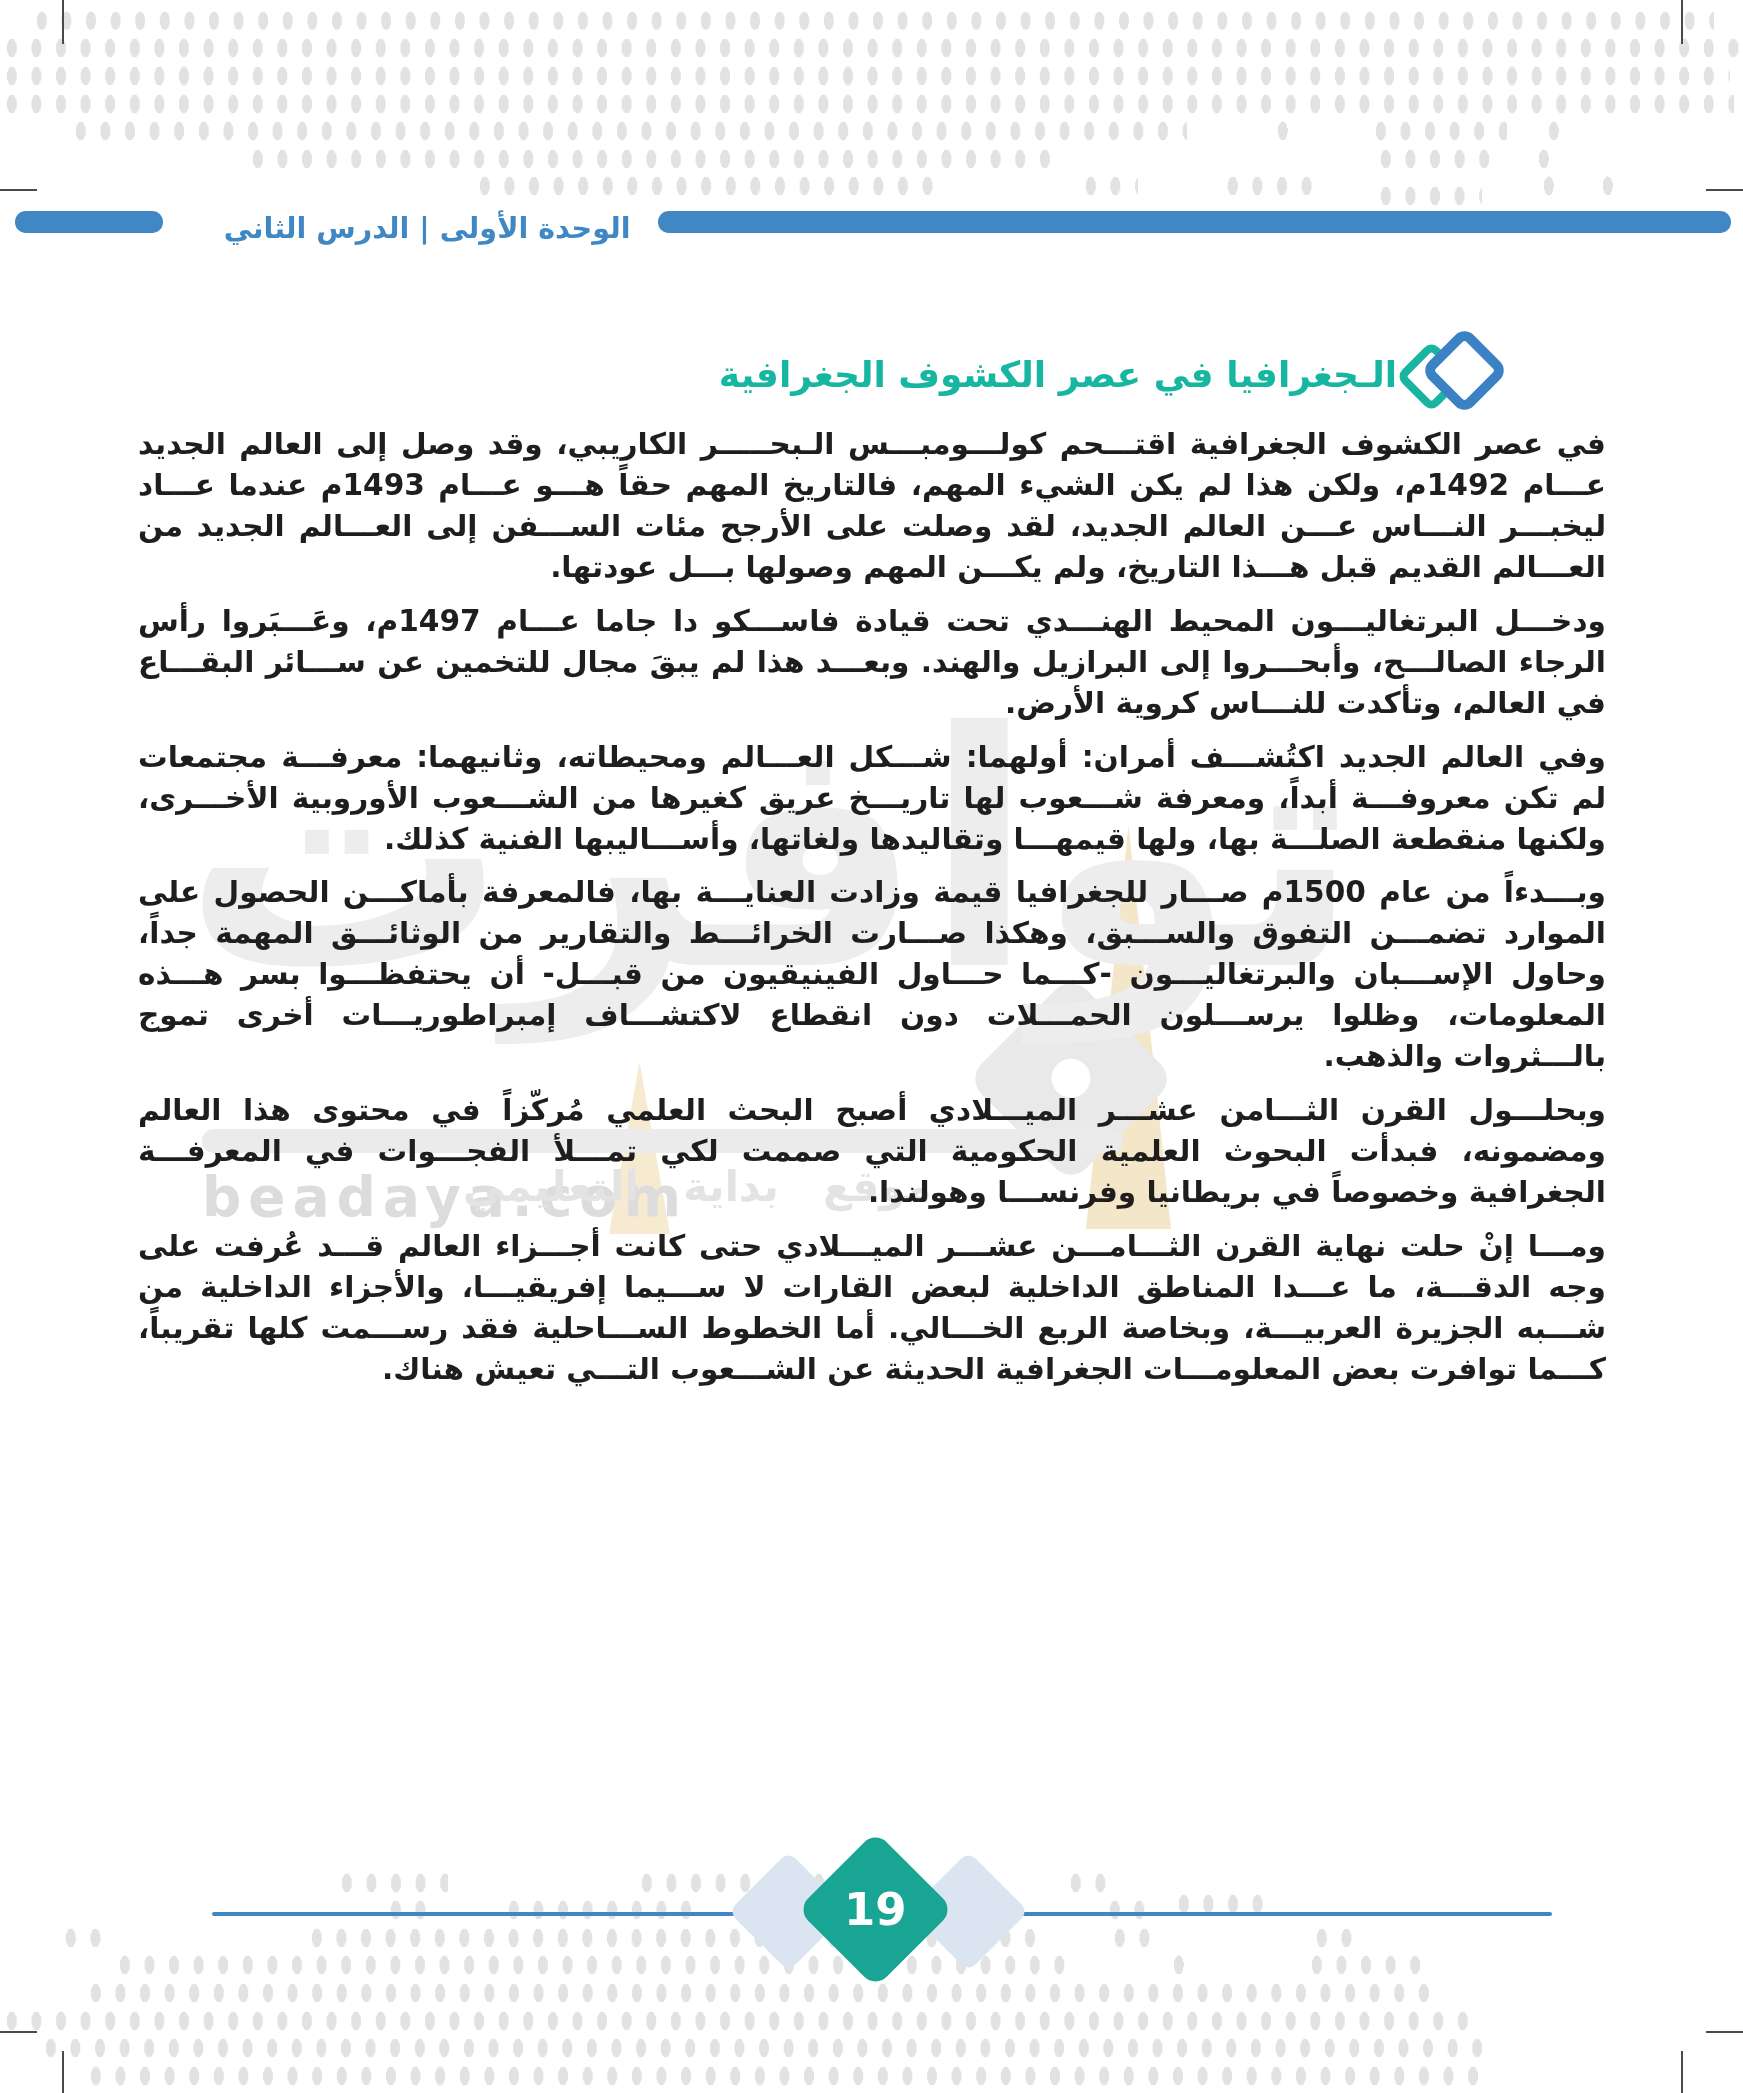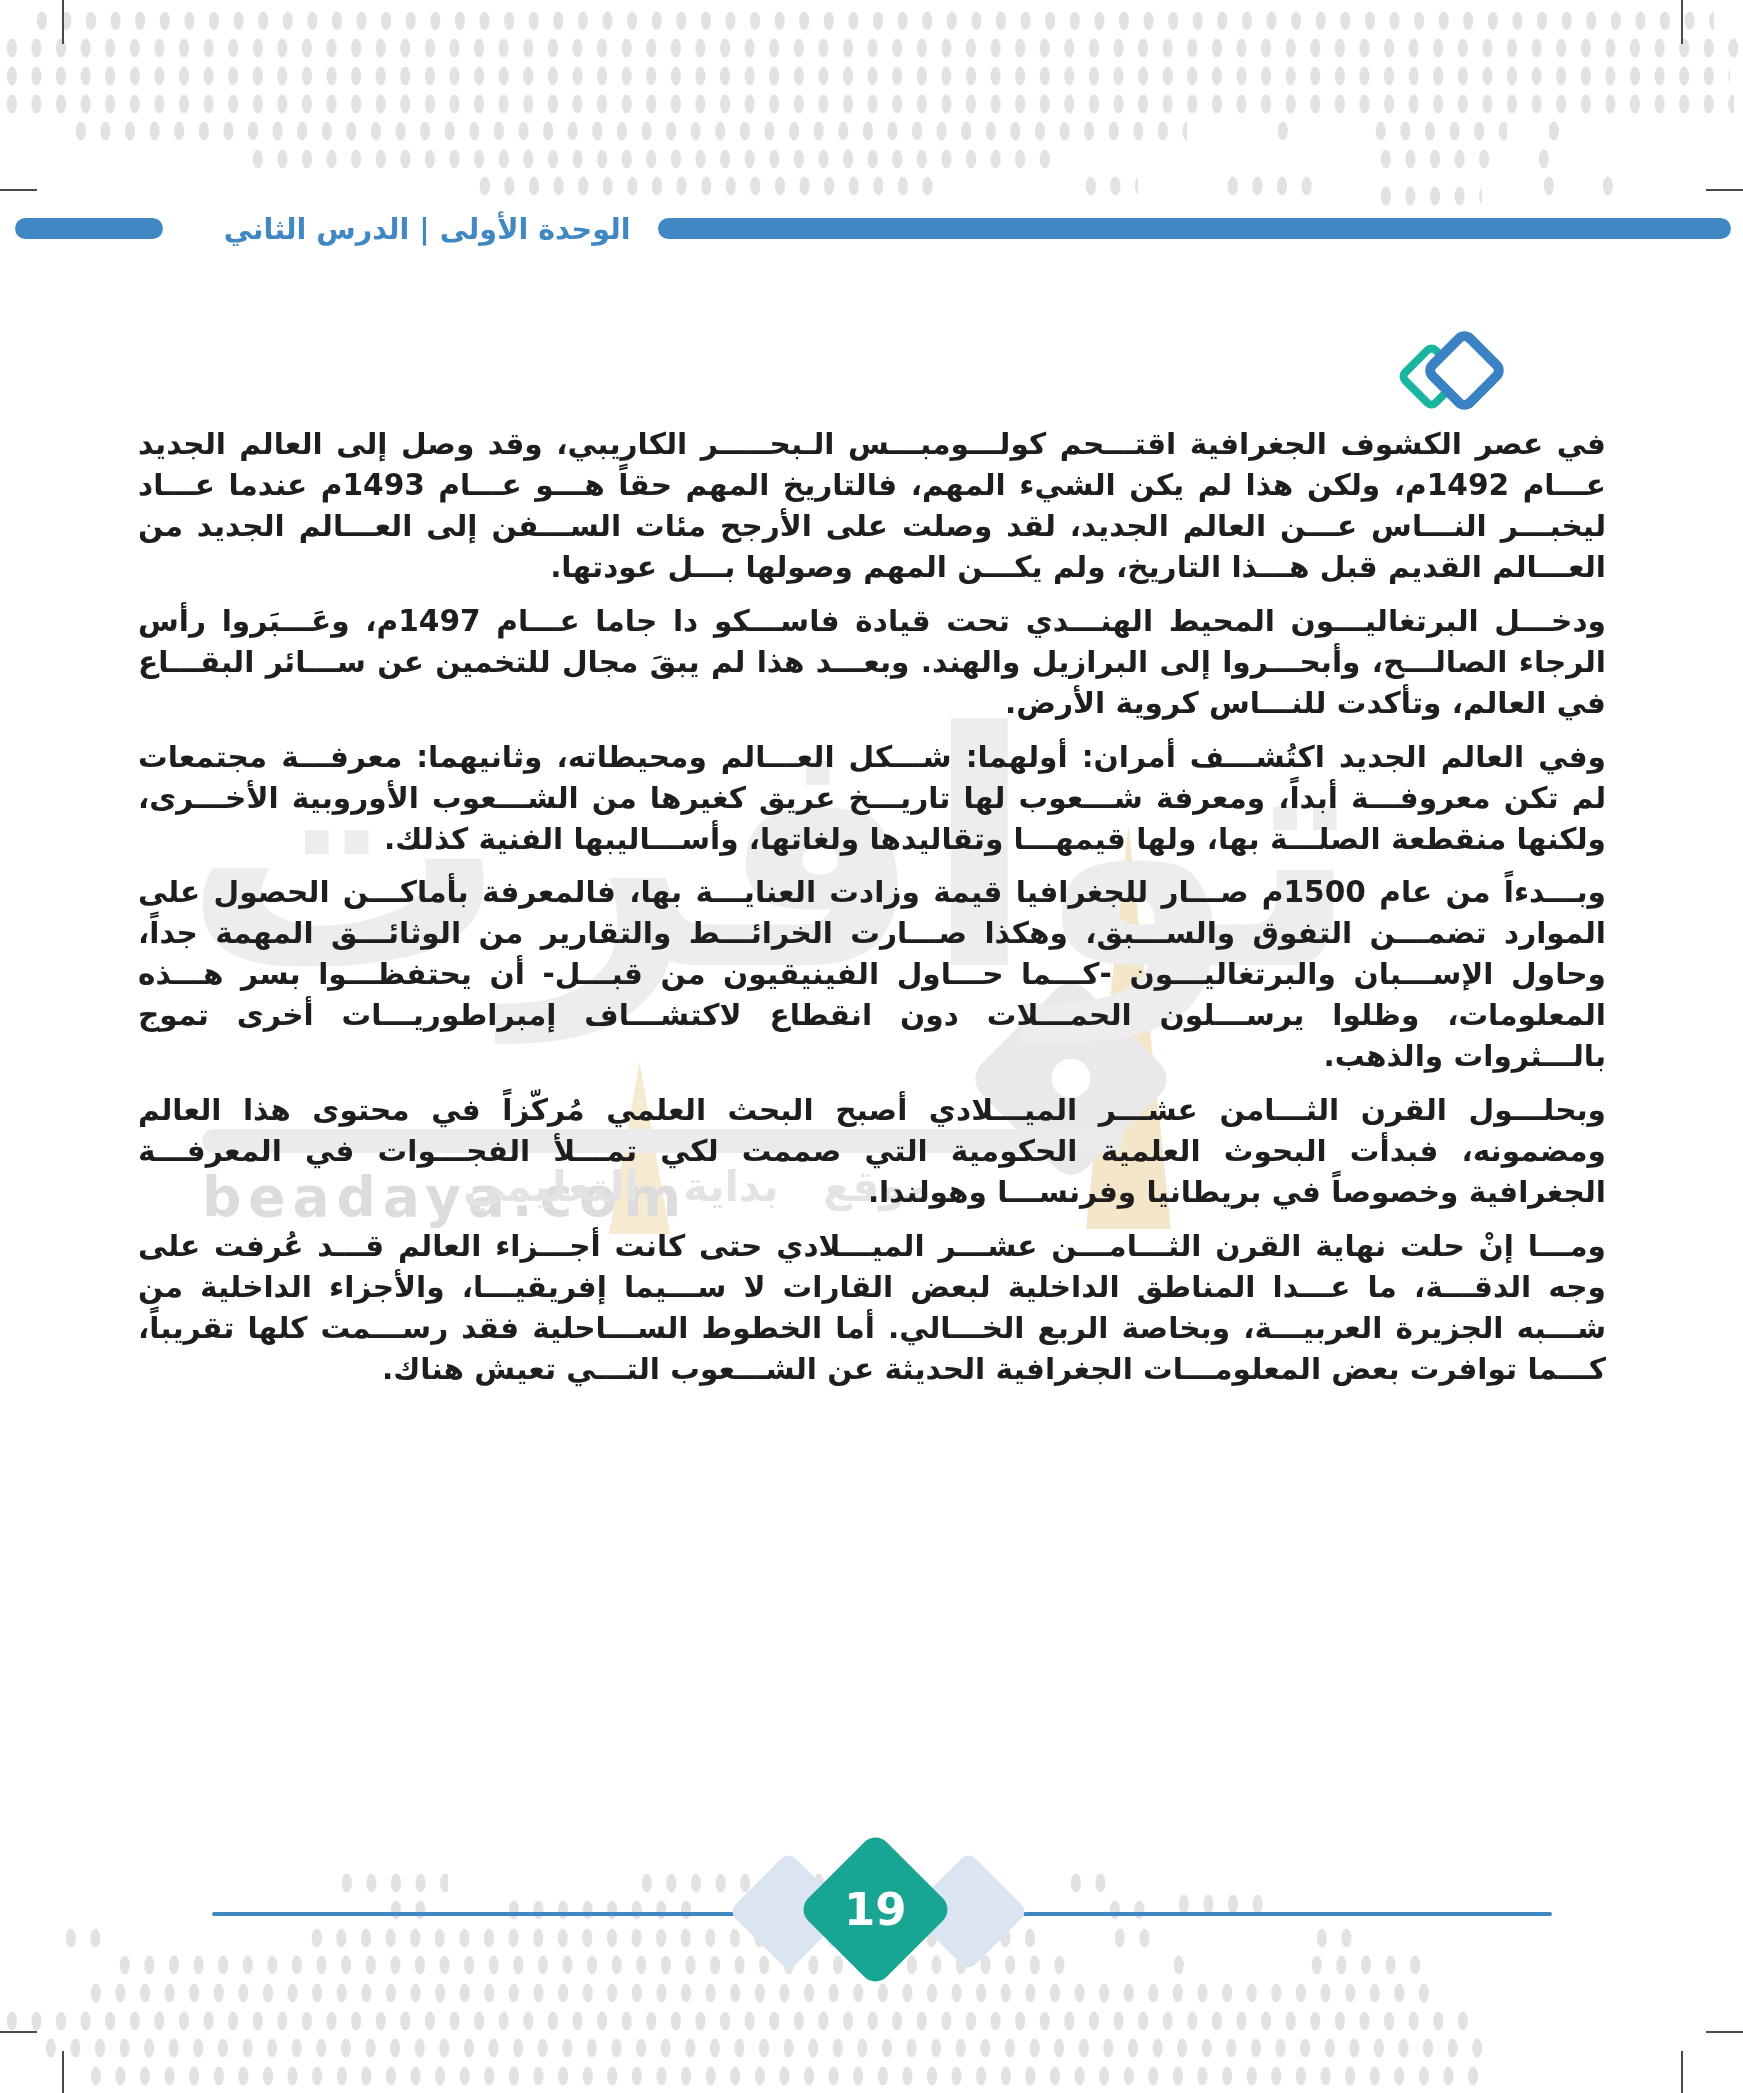--- a/index.html
+++ b/index.html
@@ -12,21 +12,21 @@
   .dotrow{
     position:absolute;height:25.6px;
     background-image:radial-gradient(4.9px 9.4px at 11.8px 12.8px,#e2e2e2 99%,transparent 100%);
     background-size:24.6px 25.6px;background-repeat:repeat-x;
   }
   
   .cmark{position:absolute;background:#4a4a4a;}
   
   .header{
     position:absolute;top:211px;left:14.8px;right:12.8px;height:35px;
-    display:flex;align-items:center;direction:ltr;z-index:3;
+    display:flex;align-items:flex-start;direction:ltr;z-index:3;
   }
   .h-pill{width:148px;height:21.7px;border-radius:10.8px;background:#4088c4;}
   .h-text{
     margin:0 27.6px 0 61px;color:#4088c4;font-size:28.6px;font-weight:700;
     white-space:nowrap;direction:rtl;
   }
   .h-bar{flex:1;height:21.7px;border-radius:10.8px;background:#4088c4;}
   
   .title-row{
     position:absolute;top:325px;right:246px;display:flex;align-items:center;
@@ -155,20 +155,21 @@
     <div class="wm-swoosh"></div>
     <div class="wm-domain">beadaya.com</div>
     <div class="wm-tagline">موقع بداية التعليمي</div>
   </div>
 
   <div class="title-row">
     <span class="title-icon">
       <i class="d teal"></i>
       <i class="d blue"></i>
     </span>
+    <h1 class="section-title">الـجغرافيا في عصر الكشوف الجغرافية</h1>
   </div>
 
   <div class="content">
     <p>في عصر الكشوف الجغرافية اقتـــحم كولـــومبـــس الـبحـــــر الكاريبي، وقد وصل إلى العالم الجديد عـــام 1492م، ولكن هذا لم يكن الشيء المهم، فالتاريخ المهم حقاً هـــو عـــام 1493م عندما عـــاد ليخبـــر النـــاس عـــن العالم الجديد، لقد وصلت على الأرجح مئات الســـفن إلى العـــالم الجديد من العـــالم القديم قبل هـــذا التاريخ، ولم يكـــن المهم وصولها بـــل عودتها.</p>
     <p>ودخـــل البرتغاليـــون المحيط الهنـــدي تحت قيادة فاســـكو دا جاما عـــام 1497م، وعَـــبَروا رأس الرجاء الصالـــح، وأبحـــروا إلى البرازيل والهند. وبعـــد هذا لم يبقَ مجال للتخمين عن ســـائر البقـــاع في العالم، وتأكدت للنـــاس كروية الأرض.</p>
     <p>وفي العالم الجديد اكتُشـــف أمران: أولهما: شـــكل العـــالم ومحيطاته، وثانيهما: معرفـــة مجتمعات لم تكن معروفـــة أبداً، ومعرفة شـــعوب لها تاريـــخ عريق كغيرها من الشـــعوب الأوروبية الأخـــرى، ولكنها منقطعة الصلـــة بها، ولها قيمهـــا وتقاليدها ولغاتها، وأســـاليبها الفنية كذلك.</p>
     <p>وبـــدءاً من عام 1500م صـــار للجغرافيا قيمة وزادت العنايـــة بها، فالمعرفة بأماكـــن الحصول على الموارد تضمـــن التفوق والســـبق، وهكذا صـــارت الخرائـــط والتقارير من الوثائـــق المهمة جداً، وحاول الإســـبان والبرتغاليـــون -كـــما حـــاول الفينيقيون من قبـــل- أن يحتفظـــوا بسر هـــذه المعلومات، وظلوا يرســـلون الحمـــلات دون انقطاع لاكتشـــاف إمبراطوريـــات أخرى تموج بالـــثروات والذهب.</p>
     <p>وبحلـــول القرن الثـــامن عشـــر الميـــلادي أصبح البحث العلمي مُركّزاً في محتوى هذا العالم ومضمونه، فبدأت البحوث العلمية الحكومية التي صممت لكي تمـــلأ الفجـــوات في المعرفـــة الجغرافية وخصوصاً في بريطانيا وفرنســـا وهولندا.</p>
     <p>ومـــا إنْ حلت نهاية القرن الثـــامـــن عشـــر الميـــلادي حتى كانت أجـــزاء العالم قـــد عُرفت على وجه الدقـــة، ما عـــدا المناطق الداخلية لبعض القارات لا ســـيما إفريقيـــا، والأجزاء الداخلية من شـــبه الجزيرة العربيـــة، وبخاصة الربع الخـــالي. أما الخطوط الســـاحلية فقد رســـمت كلها تقريباً، كـــما توافرت بعض المعلومـــات الجغرافية الحديثة عن الشـــعوب التـــي تعيش هناك.</p>
   </div>

